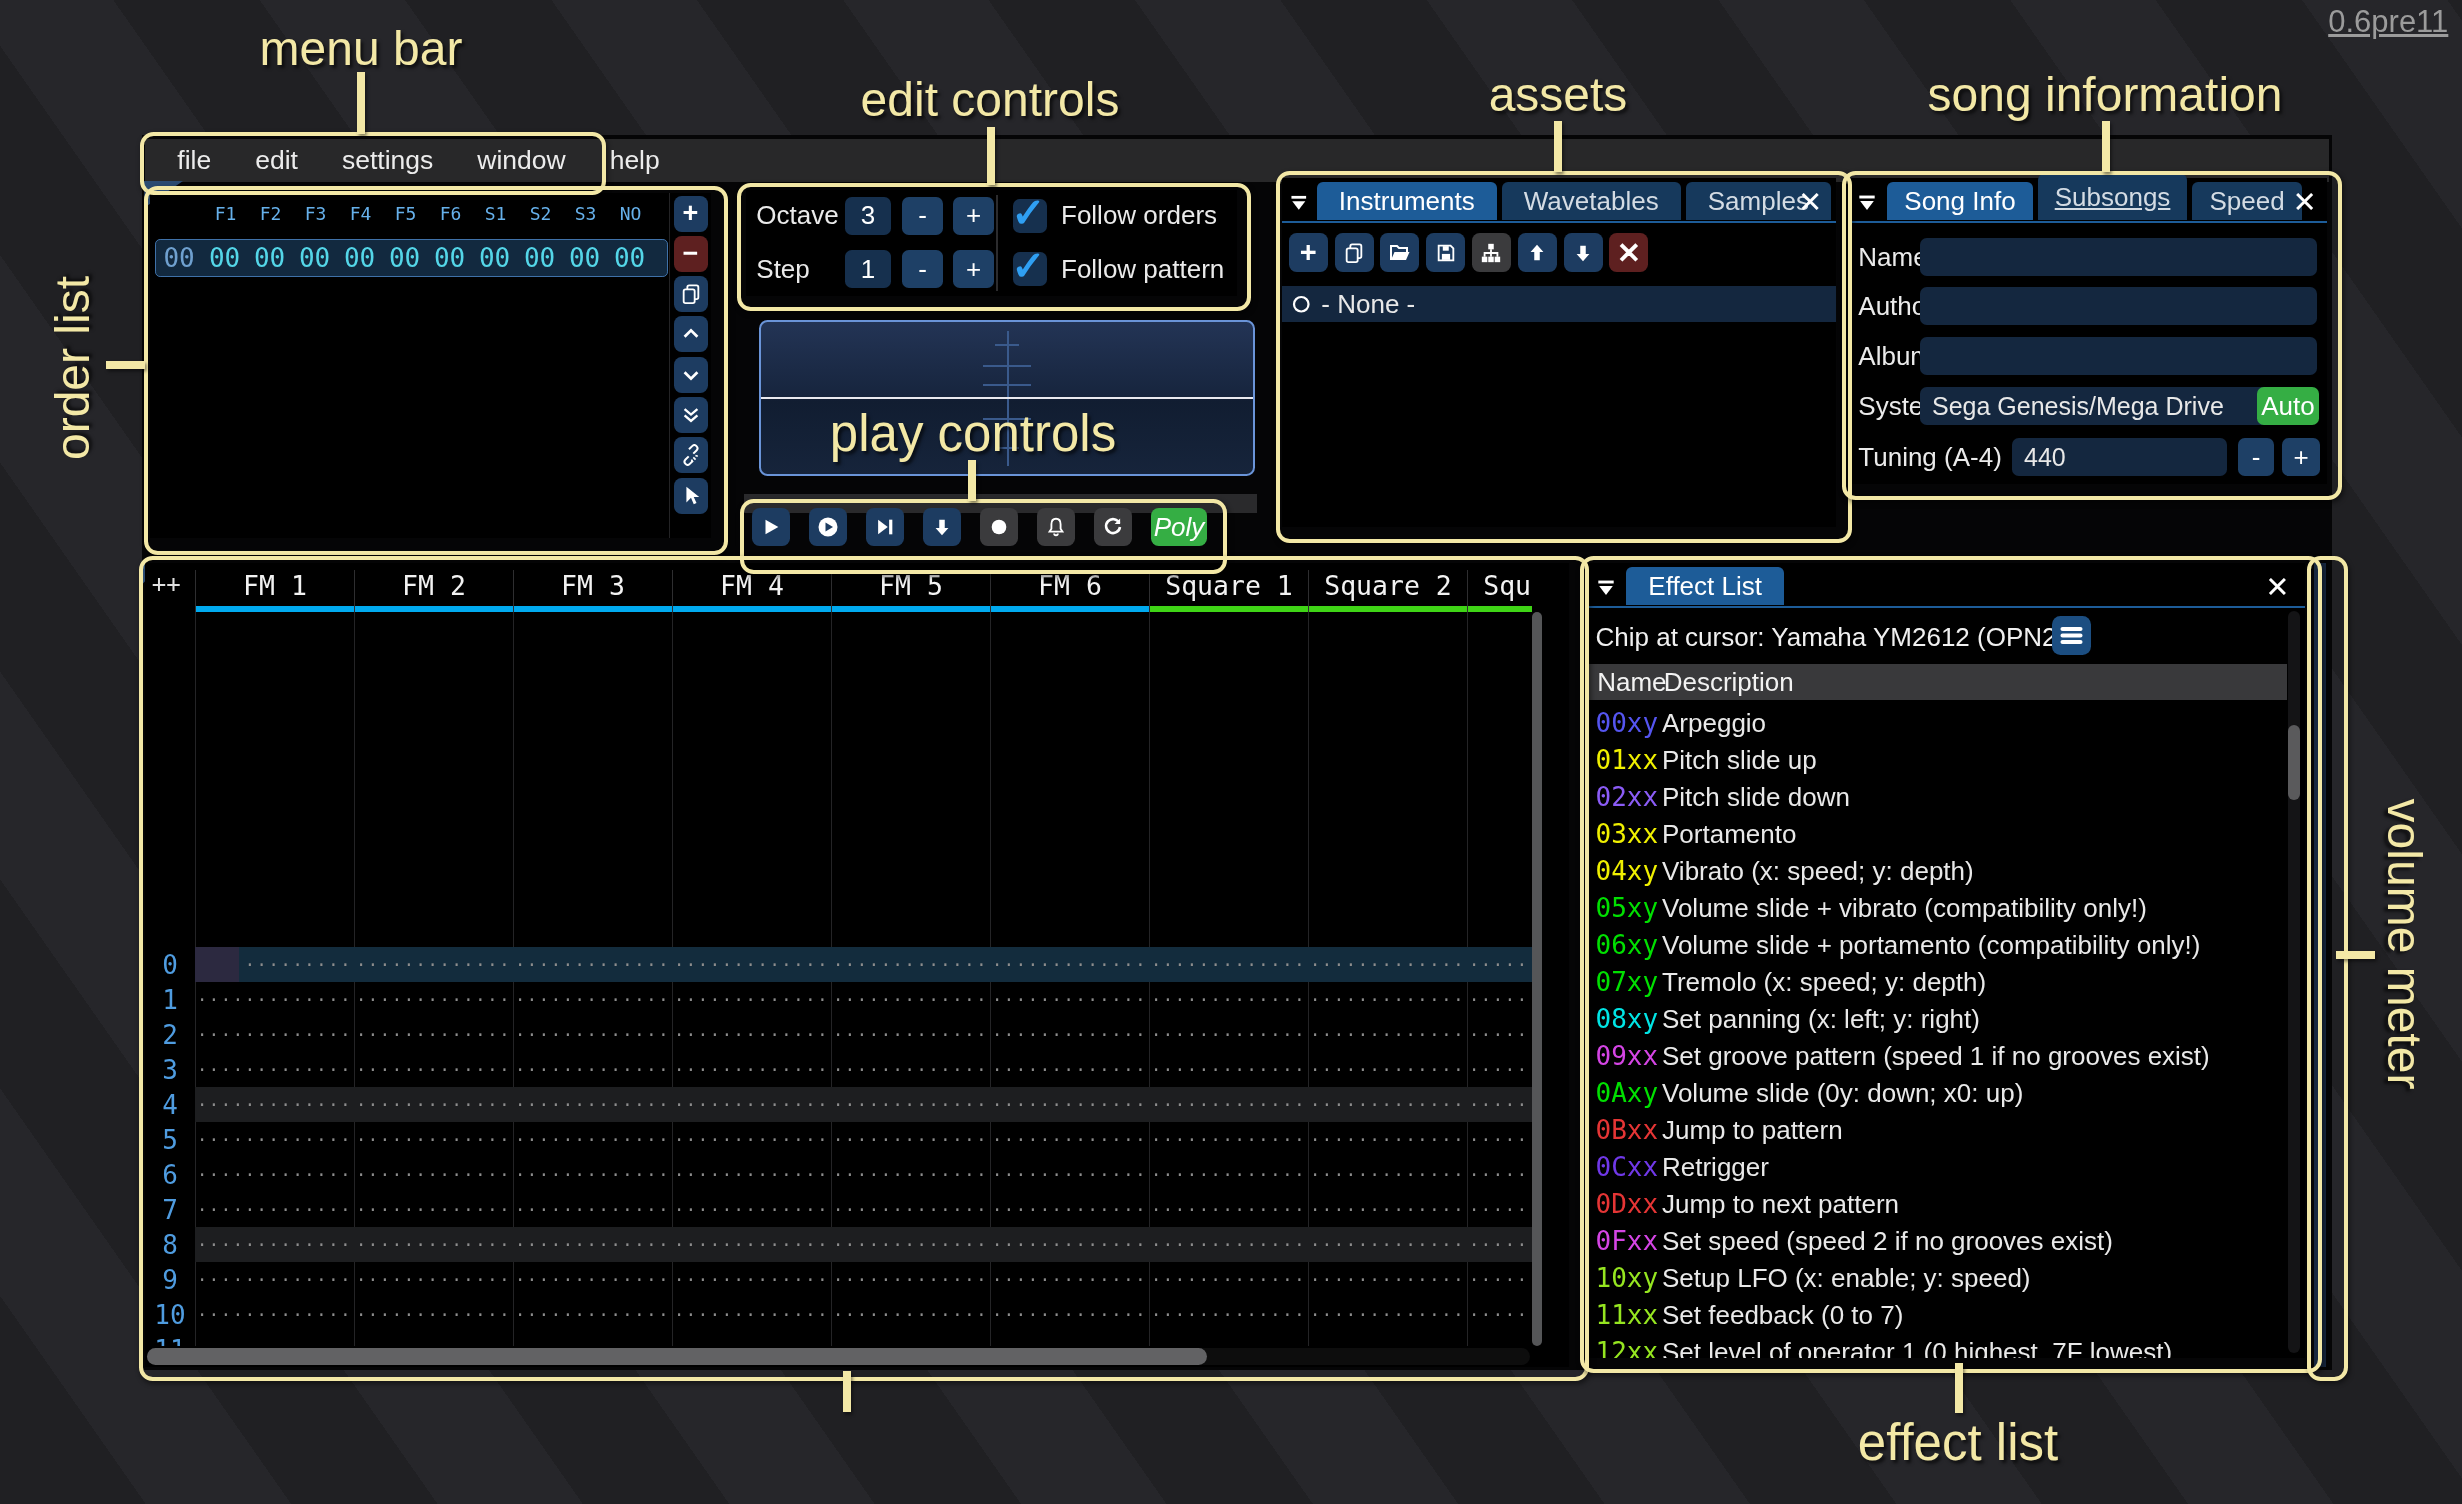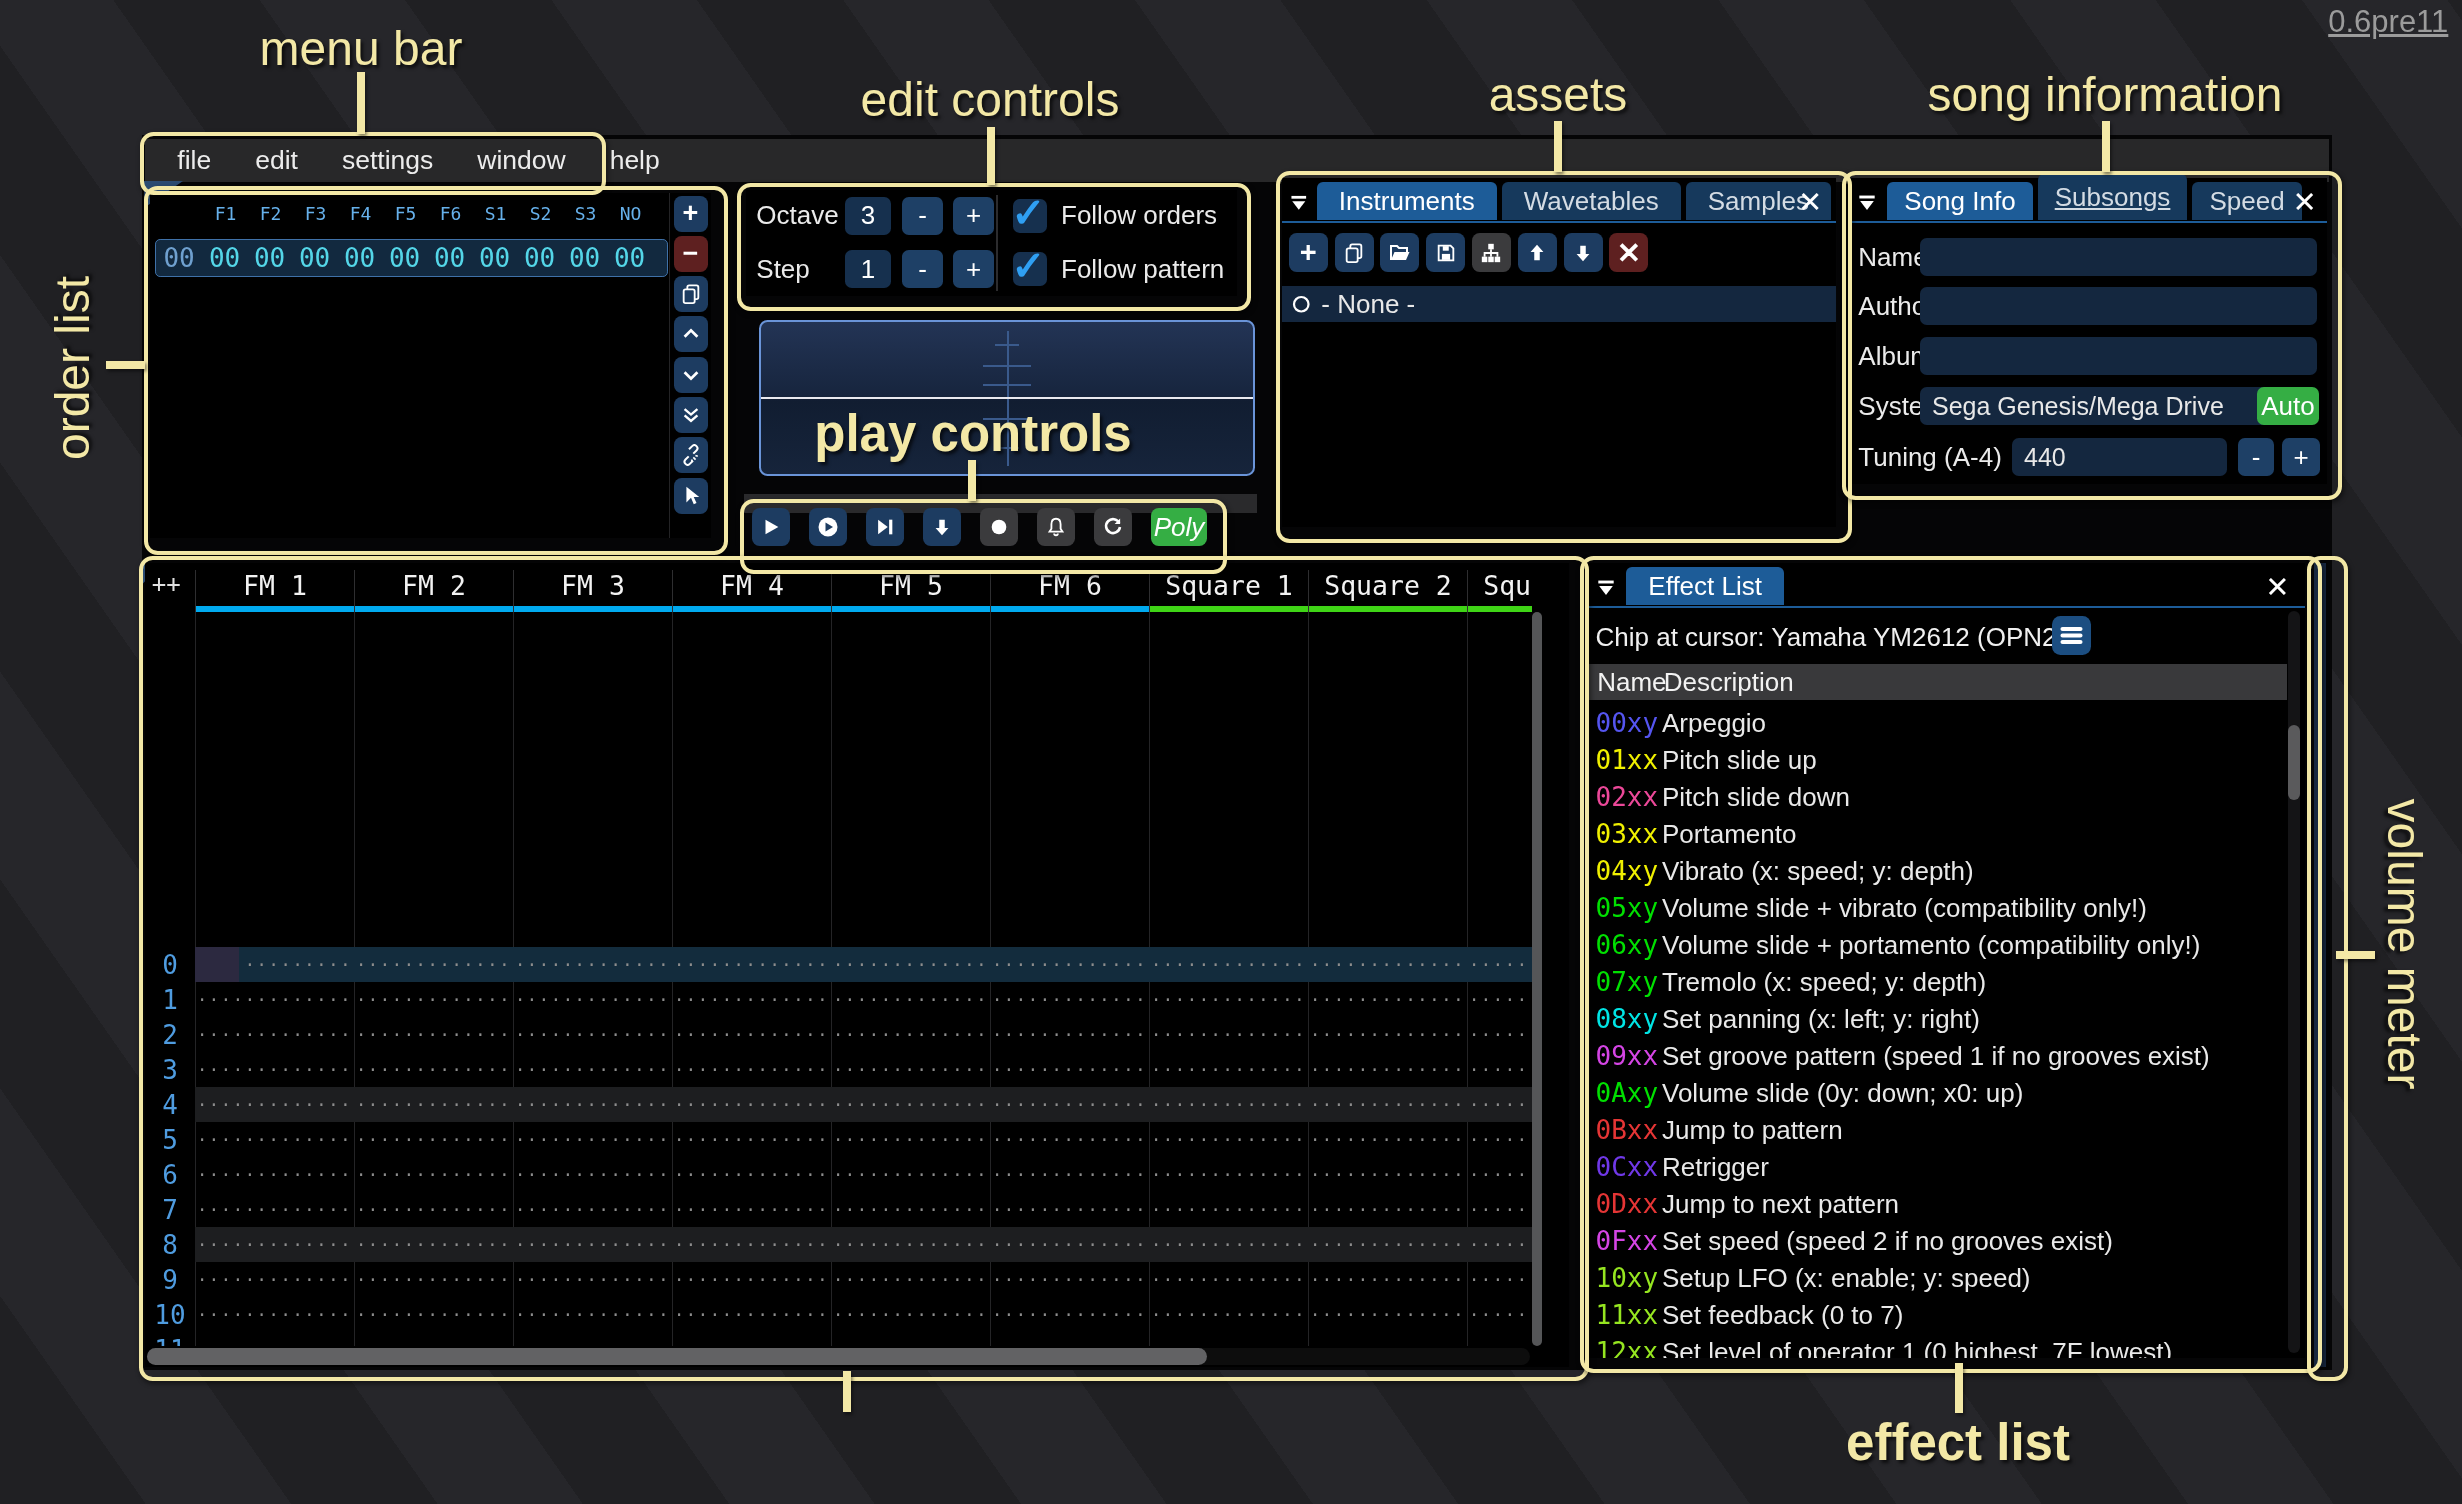--- a/index.html
+++ b/index.html
@@ -105,21 +105,21 @@
   #fx-scroll-track{position:absolute;left:701px;top:48px;width:12px;height:742px;background:#141416;border-radius:6px;}
   #fx-scroll-thumb{position:absolute;left:701px;top:162px;width:12px;height:75px;background:#5a5a5c;border-radius:6px;}
   
   #volmeter{left:2314px;top:563px;width:12px;height:804px;background:#17273f;}
   
   .ann-box{position:absolute;border:4.3px solid #f3e8a6;border-radius:13.7px;box-shadow:1.7px 2.6px 5.1px rgba(0,0,0,.45);pointer-events:none;}
   .ann-line{position:absolute;background:#f3e8a6;box-shadow:1.7px 2.6px 3.4px rgba(0,0,0,.45);pointer-events:none;}
   .ann-label{position:absolute;color:#f3e8a6;font-size:48px;white-space:nowrap;transform:translate(-50%,-50%);text-shadow:2.6px 3.4px 3.4px rgba(0,0,0,.65);pointer-events:none;}
   .ann-label.vert-ccw{transform:translate(-50%,-50%) rotate(-90deg);}
   .ann-label.vert-cw{transform:translate(-50%,-50%) rotate(90deg);}
-  .ann-label.big{font-size:51px;font-weight:bold;}
+  .ann-label.big{font-size:51px;}
 </style>
 </head>
 <body>
 
 <div id="root">
 
   <div id="app"></div>
 
   <div id="menubar">
     <div style="display:flex;padding-left:10.3px;">
@@ -637,21 +637,21 @@
 
     <div class="fxrow">
         <span class="fxcode mono" style="color: rgb(85, 85, 240);">00xy</span>
         <span class="fxdesc">Arpeggio</span>
       </div>
         <div class="fxrow">
         <span class="fxcode mono" style="color: rgb(240, 240, 0);">01xx</span>
         <span class="fxdesc">Pitch slide up</span>
       </div>
         <div class="fxrow">
-        <span class="fxcode mono" style="color: #ec4899;">02xx</span>
+        <span class="fxcode mono" style="color: #8b5cf6;">02xx</span>
         <span class="fxdesc">Pitch slide down</span>
       </div>
         <div class="fxrow">
         <span class="fxcode mono" style="color: rgb(240, 240, 0);">03xx</span>
         <span class="fxdesc">Portamento</span>
       </div>
         <div class="fxrow">
         <span class="fxcode mono" style="color: rgb(240, 240, 0);">04xy</span>
         <span class="fxdesc">Vibrato (x: speed; y: depth)</span>
       </div>

